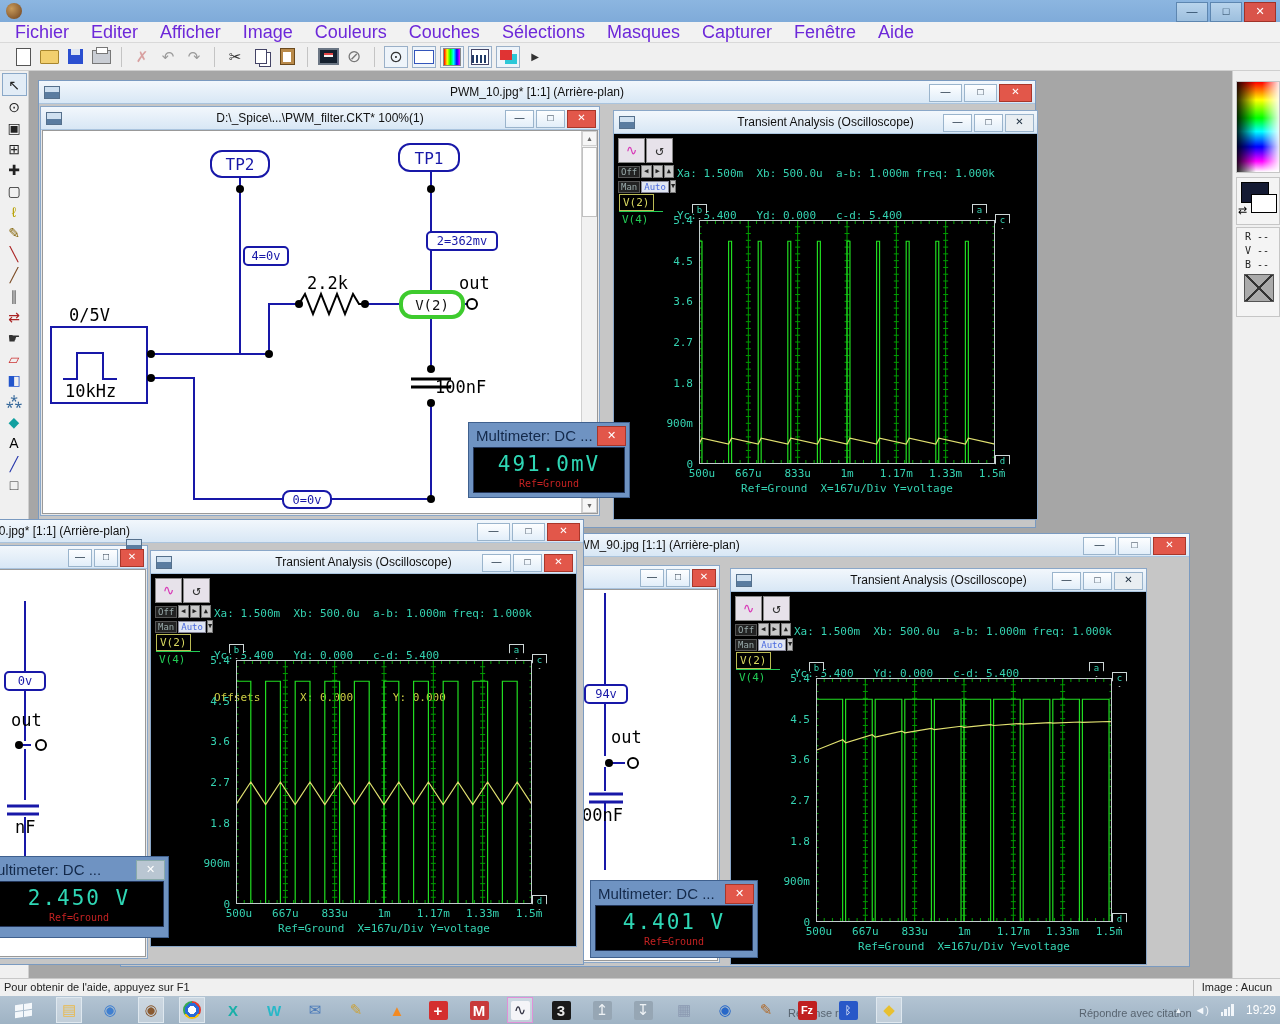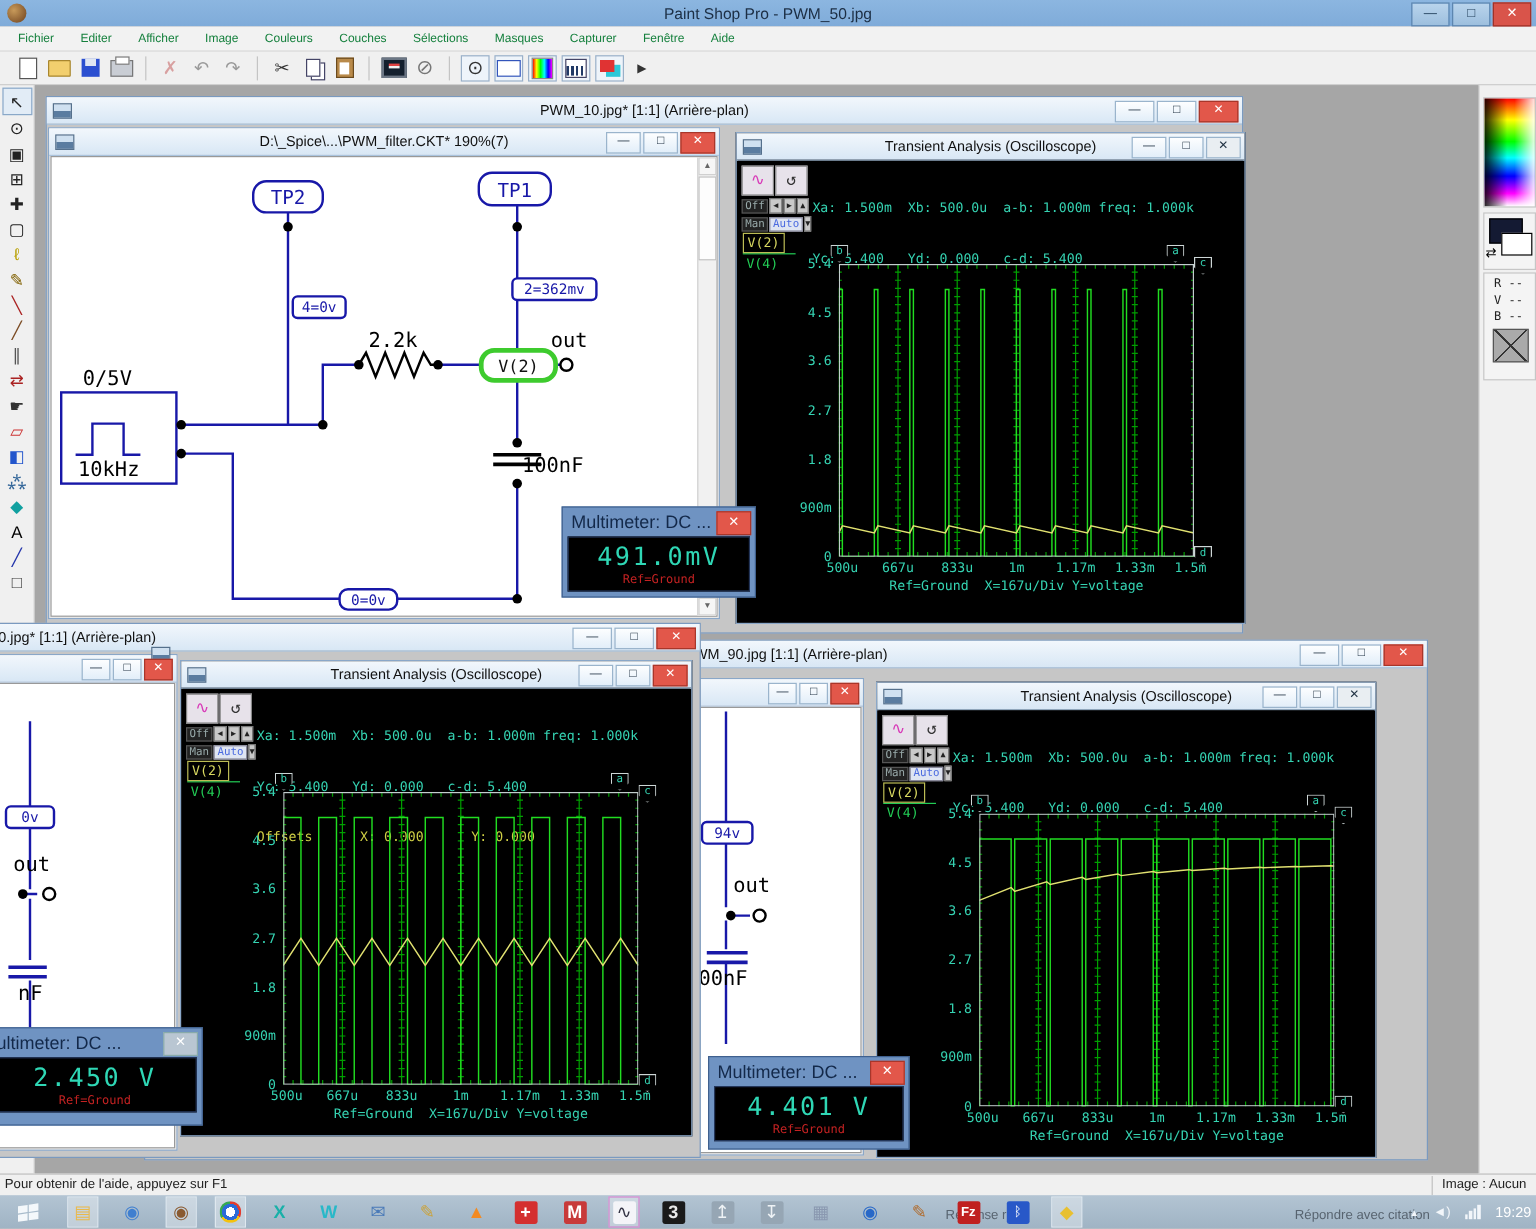--- a/index.html
+++ b/index.html
@@ -10,21 +10,21 @@
             display:flex;align-items:center;}
   #apptitle{position:absolute;left:0;width:100%;text-align:center;color:#1c2e44;font-size:13px;}
   #appicon{position:absolute;left:6px;top:3px;width:16px;height:16px;border-radius:50%;
            background:radial-gradient(circle at 35% 35%,#c89a5a,#6b3f1d);}
   .syspbtns{position:absolute;right:4px;top:2px;display:flex;gap:2px;z-index:5;}
   .sysb{width:30px;height:18px;border:1px solid #5d86b0;background:linear-gradient(#b9d4ec,#9dbfde);
         text-align:center;line-height:16px;font-size:11px;color:#23405c;cursor:default;}
   .sysb.red{background:#d9544a;border-color:#a03228;color:#fff;}
   #menubar{position:absolute;left:0;top:22px;width:1280px;height:21px;background:#f2f2f2;border-bottom:1px solid #d9d9d9;
            display:flex;align-items:center;padding-left:4px;box-sizing:border-box;}
-  .menuitem{padding:0 11px;font-size:10px;color:#15803d;}
+  .menuitem{padding:0 11px;font-size:18px;color:#6d28d9;}
   #toolbarrow{position:absolute;left:0;top:43px;width:1280px;height:28px;background:#f0f0f0;border-bottom:1px solid #cfcfcf;
               display:flex;align-items:center;padding-left:10px;box-sizing:border-box;}
   .tbsep{width:1px;height:20px;background:#c4c4c4;margin:0 7px;}
   .tbi{width:22px;height:20px;margin:0 2px;display:flex;align-items:center;justify-content:center;
        font-size:15px;color:#333;position:relative;}
   .tbi.boxed{border:1px solid #9ab0c8;background:#eef4fa;}
   .csspage{width:13px;height:16px;background:#fff;border:1px solid #555;}
   .cssfolder{width:17px;height:12px;background:#f2cf6e;border:1px solid #a8862e;border-radius:1px;}
   .cssfloppy{width:15px;height:15px;background:#2b4fd0;position:relative;}
   .cssfloppy:after{content:"";position:absolute;left:3px;top:0;width:9px;height:6px;background:#dfe6f2;}
@@ -153,21 +153,20 @@
   .bars i:nth-child(1){height:4px;} .bars i:nth-child(2){height:7px;} .bars i:nth-child(3){height:9px;} .bars i:nth-child(4){height:12px;}
   .trayglyph{font-size:11px;color:#f2f6fa;}
 </style>
 </head>
 <body>
 
 <div id="screen">
 
   <div id="titlebar">
     <span id="appicon"></span>
-    <span id="apptitle">Paint Shop Pro - PWM_50.jpg</span>
     <span class="syspbtns">
       <span class="sysb">—</span>
       <span class="sysb">□</span>
       <span class="sysb red">✕</span>
     </span>
   </div>
 
   <div id="menubar">
     <span class="menuitem">Fichier</span>
     <span class="menuitem">Editer</span>
@@ -276,21 +275,21 @@
       <span class="cbtns">
         <span class="wbtn">—</span>
         <span class="wbtn">□</span>
         <span class="wbtn red">✕</span>
       </span>
     </div>
 
     <div class="ckt" style="left:1px;top:25px;width:560px;height:410px;">
       <div class="ctitle">
         <span class="cicon"></span>
-        <span class="ctext">D:\_Spice\...\PWM_filter.CKT* 190%(7)</span>
+        <span class="ctext">D:\_Spice\...\PWM_filter.CKT* 100%(1)</span>
         <span class="cbtns">
           <span class="wbtn" style="width:27px">—</span>
           <span class="wbtn" style="width:27px">□</span>
           <span class="wbtn red" style="width:27px">✕</span>
         </span>
       </div>
       <div class="cktcanvas">
         <svg class="cktsvg" width="540" height="382">
 
           <g stroke="#1818a8" stroke-width="2" fill="none">

